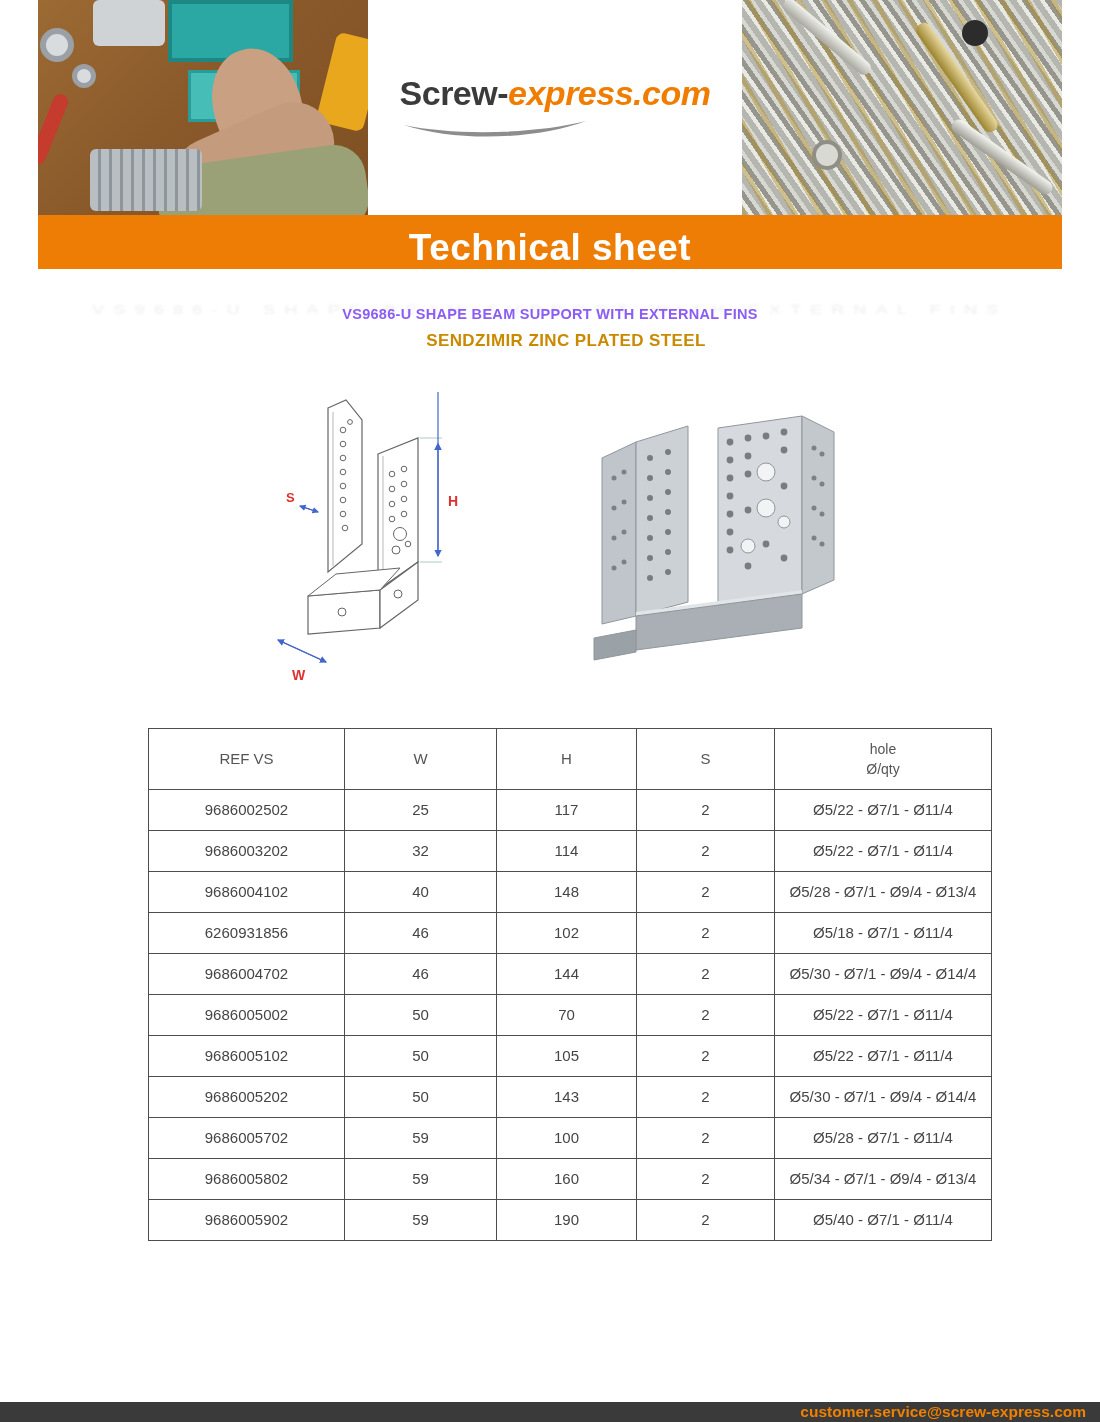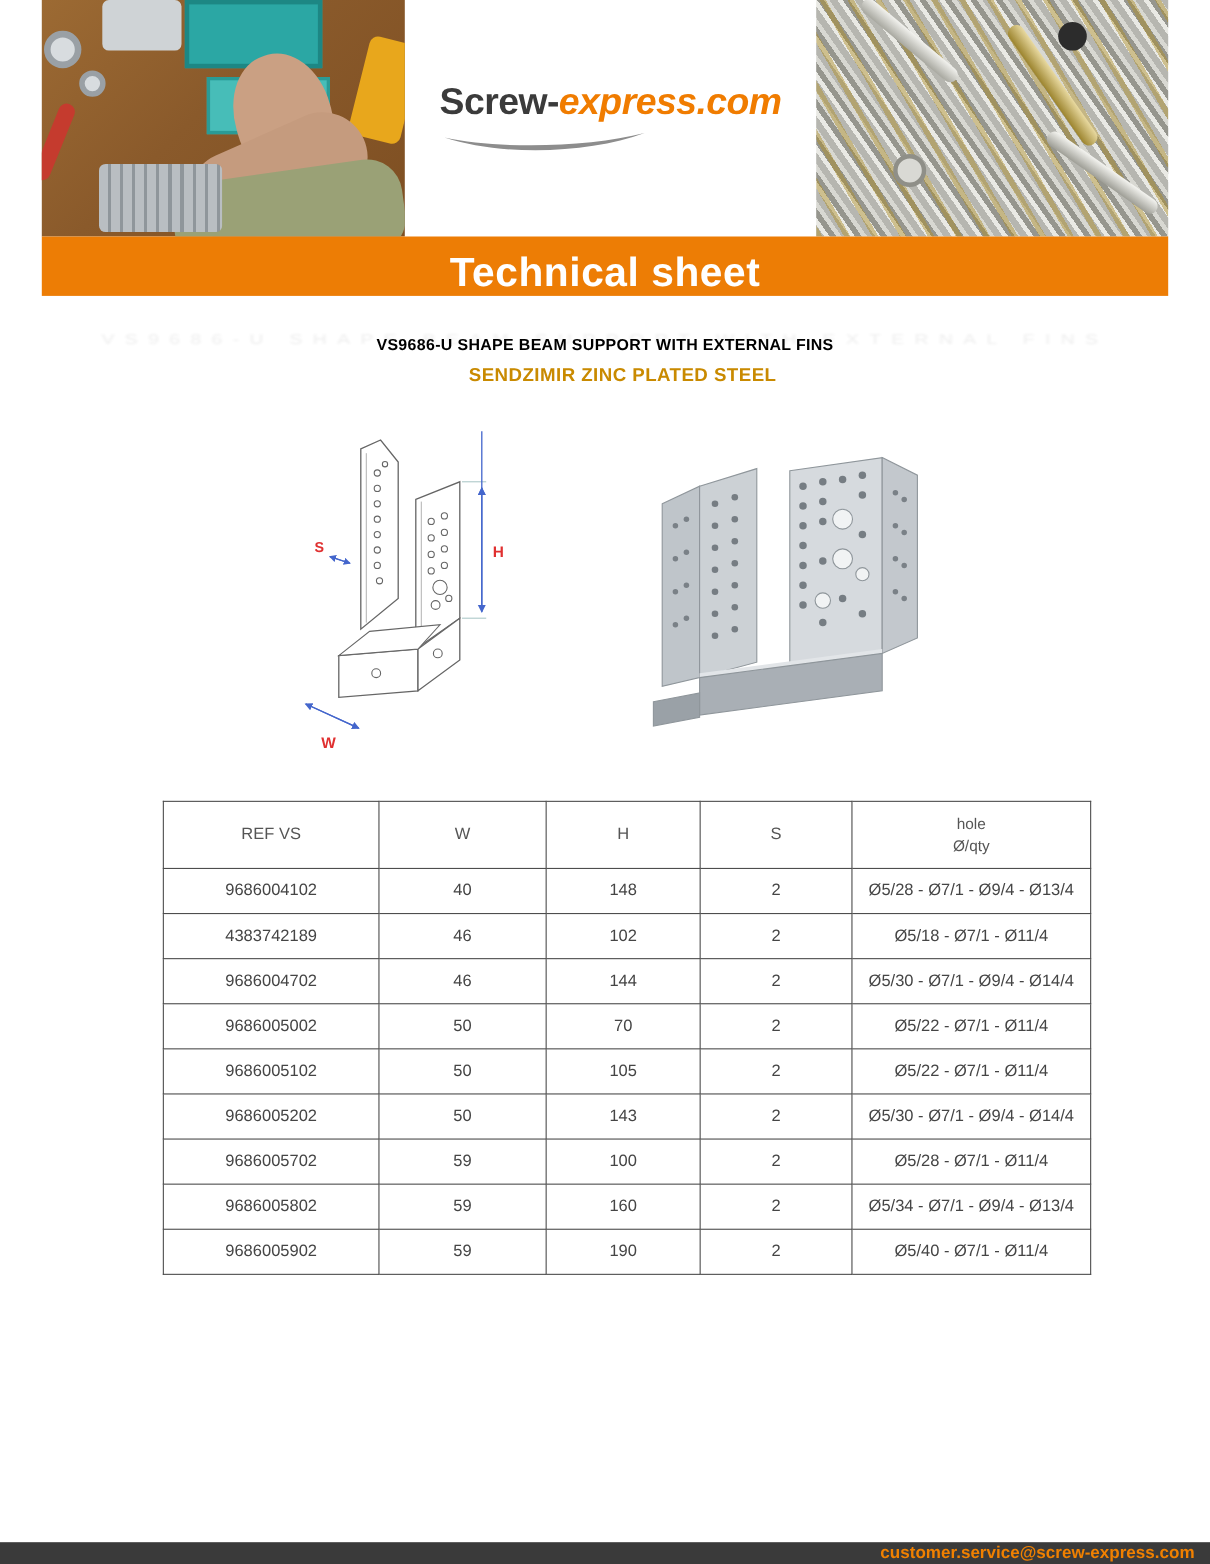--- a/index.html
+++ b/index.html
@@ -27,21 +27,21 @@
   
   .band { position:absolute; top:215px; left:38px; right:38px; height:54px; background:#ed7d05;
           display:flex; align-items:flex-end; justify-content:center; }
   .band-title { color:#fff; font-size:37px; font-weight:800; letter-spacing:0.5px; }
 
   
   .ghost-wrap { position:absolute; top:300px; left:0; right:0; height:26px; overflow:hidden; text-align:center; }
   .ghost { display:inline-block; white-space:nowrap; font-size:13px; letter-spacing:7px; color:#555;
            opacity:.10; filter:blur(1.2px); transform:scaleX(1.35); transform-origin:center; }
   .prod-title { position:absolute; top:306px; left:0; width:100%; text-align:center;
-                color:#000000; font-size:14.5px; font-weight:700; letter-spacing:.3px; }
+                color:#8b5cf6; font-size:14.5px; font-weight:700; letter-spacing:.3px; }
   .prod-subtitle { position:absolute; top:331px; left:16px; width:100%; text-align:center;
                    color:#c98a00; font-size:17px; font-weight:700; letter-spacing:.4px; }
 
   
   .drawing { position:absolute; left:250px; top:392px; width:250px; height:300px; }
   .photo-prod { position:absolute; left:545px; top:398px; width:330px; height:280px; }
 
   
   .spec-table { position:absolute; left:148px; top:728px; width:843px; border-collapse:collapse; table-layout:fixed; }
   .spec-table th, .spec-table td {
@@ -257,28 +257,42 @@
         <th>H</th>
         <th>S</th>
         <th>
           <span class="hole-h1">hole</span>
           <span class="hole-h2">Ø/qty</span>
         </th>
       </tr>
     </thead>
     <tbody>
         <tr>
+          <td>9686002502</td>
+          <td>25</td>
+          <td>117</td>
+          <td>2</td>
+          <td>Ø5/22 - Ø7/1 - Ø11/4</td>
+        </tr>
+        <tr>
+          <td>9686003202</td>
+          <td>32</td>
+          <td>114</td>
+          <td>2</td>
+          <td>Ø5/22 - Ø7/1 - Ø11/4</td>
+        </tr>
+        <tr>
           <td>9686004102</td>
           <td>40</td>
           <td>148</td>
           <td>2</td>
           <td>Ø5/28 - Ø7/1 - Ø9/4 - Ø13/4</td>
         </tr>
         <tr>
-          <td>4383742189</td>
+          <td>6260931856</td>
           <td>46</td>
           <td>102</td>
           <td>2</td>
           <td>Ø5/18 - Ø7/1 - Ø11/4</td>
         </tr>
         <tr>
           <td>9686004702</td>
           <td>46</td>
           <td>144</td>
           <td>2</td>

